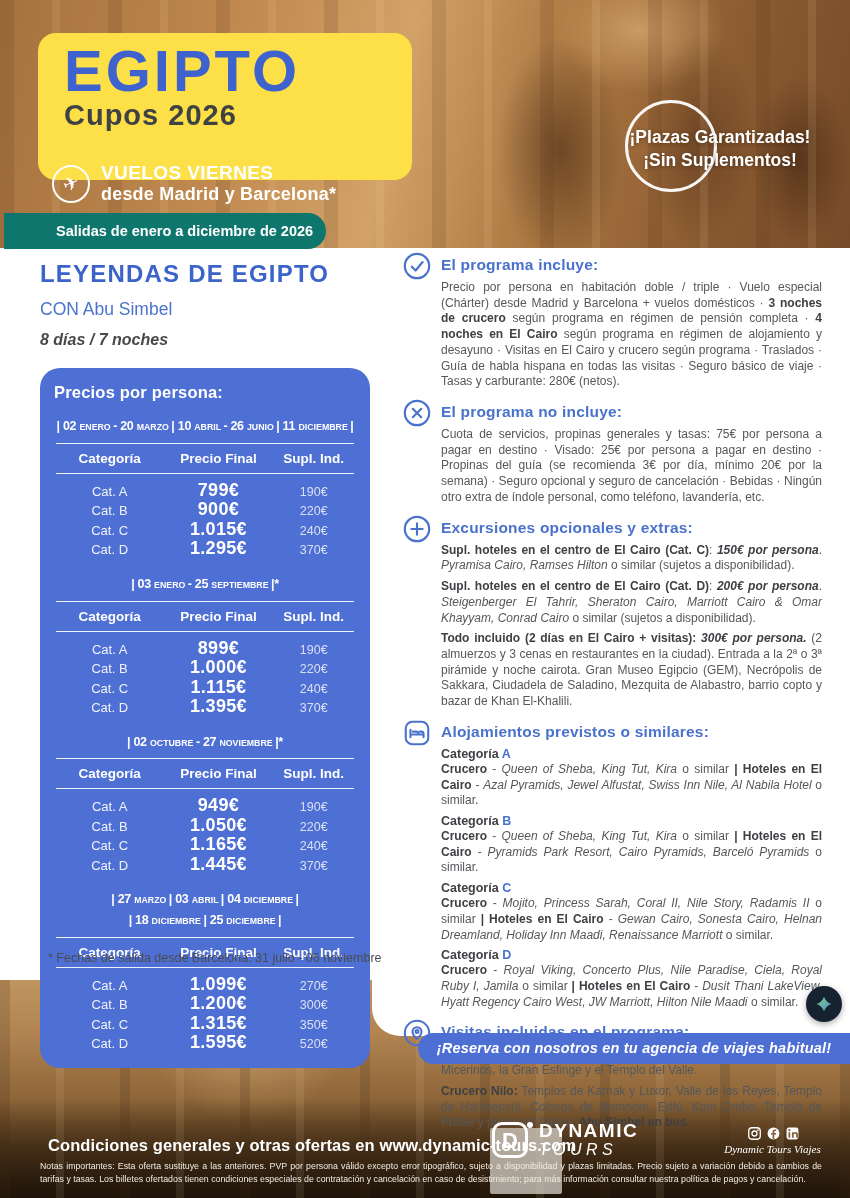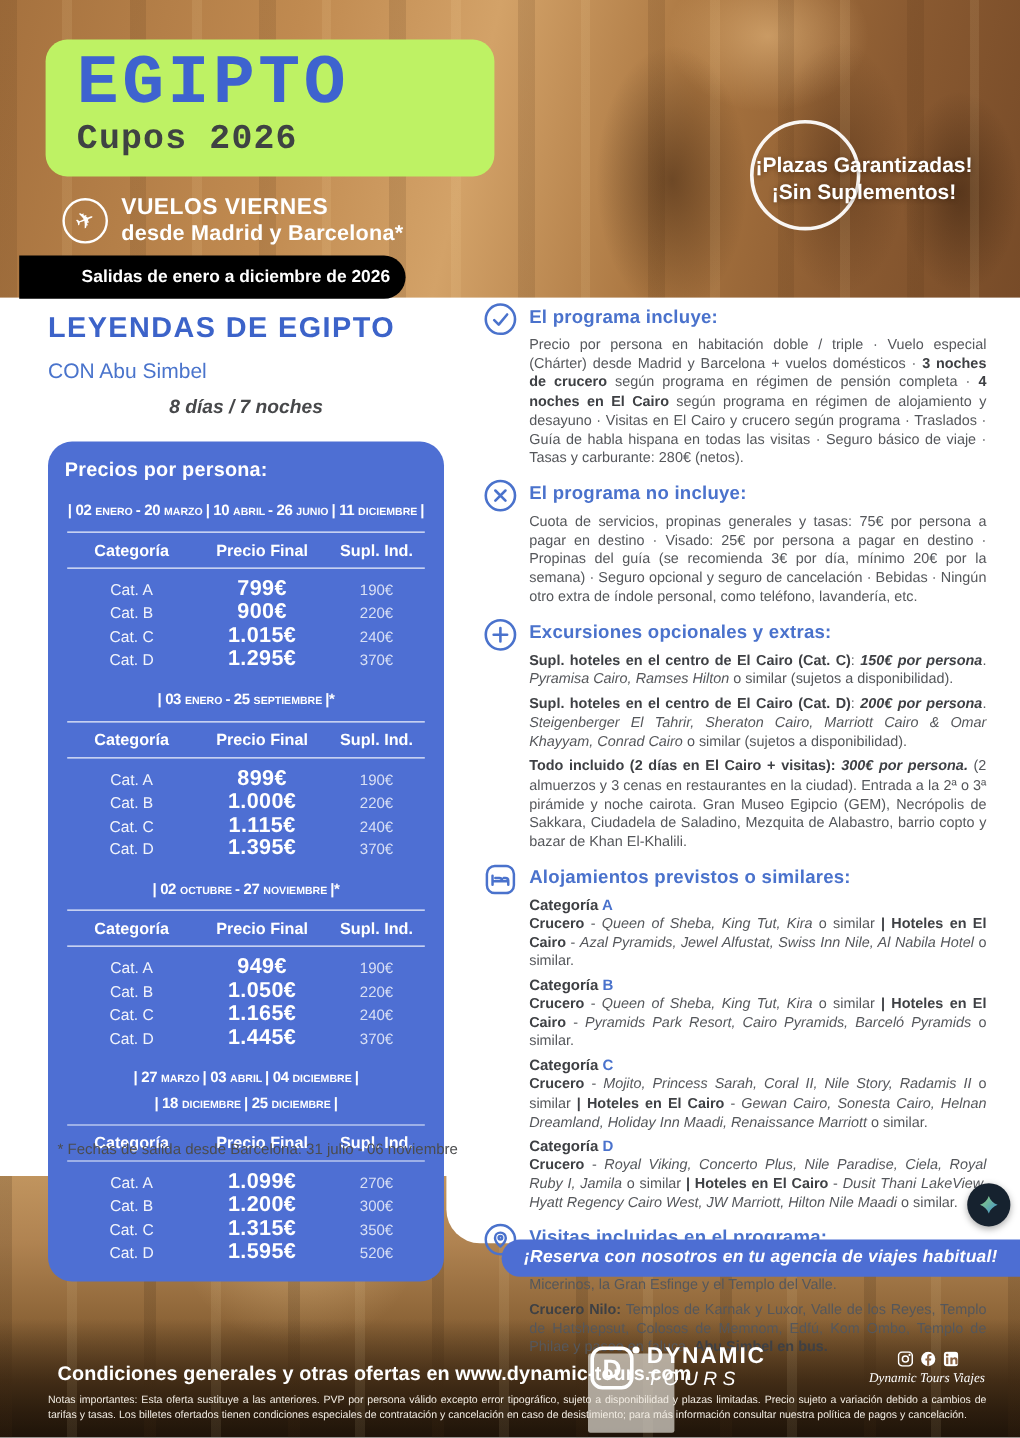--- a/index.html
+++ b/index.html
@@ -31,41 +31,41 @@
     content:""; position:absolute; inset:0;
     background:repeating-linear-gradient(90deg, rgba(62,40,18,.18) 0 10px, transparent 10px 56px, rgba(255,230,180,.09) 56px 64px, transparent 64px 120px);
   }
   .slab { position:absolute; left:490px; top:1128px; width:72px; height:66px; background:rgba(208,203,194,.78); border-radius:2px; }
 
   
   .white-main { position:absolute; left:0; top:248px; width:850px; height:732px; background:#fff; }
   .white-ext  { position:absolute; left:372px; top:920px; width:478px; height:116px; background:#fff; border-bottom-left-radius:28px; }
 
   
-  .title-card { position:absolute; left:38px; top:33px; width:374px; height:114px; background:#bef264; border-radius:18px; padding:8px 0 0 26px; z-index:3;font-family:Liberation Mono, monospace; }
+  .title-card { position:absolute; left:38px; top:33px; width:374px; height:147px; background:#fde047; border-radius:18px; padding:8px 0 0 26px; z-index:3; }
   .title-main { font-size:58px; font-weight:700; letter-spacing:3px; color:#3e63cf; line-height:1.05; }
   .title-sub  { font-size:29px; font-weight:700; color:#3f4243; letter-spacing:1px; margin-top:-3px; }
 
   .badge { position:absolute; left:600px; top:100px; width:240px; height:110px; z-index:3; color:#fff; }
   .badge-circle { position:absolute; left:25px; top:0; width:92px; height:92px; border:3px solid rgba(255,255,255,.95); border-radius:50%; }
   .badge-text { position:absolute; left:0; top:26px; width:240px; text-align:center; font-weight:700; font-size:17.5px; line-height:1.32; text-shadow:0 1px 4px rgba(40,20,5,.45); }
 
   .flights { position:absolute; left:52px; top:162px; display:flex; align-items:center; gap:11px; color:#fff; z-index:3; }
   .plane-circle { width:38px; height:38px; border:2.5px solid #fff; border-radius:50%; display:flex; align-items:center; justify-content:center; font-size:19px; }
   .plane-glyph { transform:rotate(-22deg); display:inline-block; }
   .flights-l1 { font-size:19px; font-weight:700; letter-spacing:.4px; }
   .flights-l2 { font-size:18px; font-weight:700; letter-spacing:.2px;text-align:right; }
 
-  .departures-bar { position:absolute; left:16px; top:213px; width:322px; height:36px; background:#000000; border-radius:0 20px 20px 0; color:#fff; font-weight:700; font-size:14.5px; line-height:36px; padding-left:52px; z-index:4; }
+  .departures-bar { position:absolute; left:4px; top:213px; width:322px; height:36px; background:#0f766e; border-radius:0 20px 20px 0; color:#fff; font-weight:700; font-size:14.5px; line-height:36px; padding-left:52px; z-index:4; }
 
   
   .left-col { position:absolute; left:40px; top:260px; width:330px; z-index:3; }
   .prod-name { font-size:24px; font-weight:700; color:#3c63c9; letter-spacing:1.2px; }
   .prod-variant { font-size:17.5px; color:#4a74cc; margin-top:11px; }
-  .prod-duration { font-size:16px; font-style:italic; font-weight:700; color:#47484a; margin-top:11px;text-align:center; }
+  .prod-duration { font-size:16px; font-style:italic; font-weight:700; color:#47484a; margin-top:11px; }
 
   .pricing-panel { margin-top:19px; background:#4e6fd3; border-radius:20px; padding:15px 14px 14px; color:#fff; width:330px; }
   .pricing-title { font-size:16.5px; font-weight:700; letter-spacing:.2px; }
   .pt-dates { text-align:center; margin:13px 0 3px; line-height:1.3; white-space:nowrap; letter-spacing:-0.3px; }
   .s-n { font-weight:700; font-size:12.5px; }
   .s-m { font-weight:700; font-size:8.8px; letter-spacing:0; }
   .pt-head { display:grid; grid-template-columns:36% 37% 27%; margin:7px 2px 0; padding:7px 0; border-top:1.5px solid rgba(255,255,255,.9); border-bottom:1.5px solid rgba(255,255,255,.9); font-size:13.5px; font-weight:700; text-align:center; }
   .pt-rows { padding:6px 2px 2px; }
   .pt-row { display:grid; grid-template-columns:36% 37% 27%; align-items:baseline; text-align:center; height:19.5px; }
   .pt-cat  { font-size:13px; color:rgba(255,255,255,.92); }

